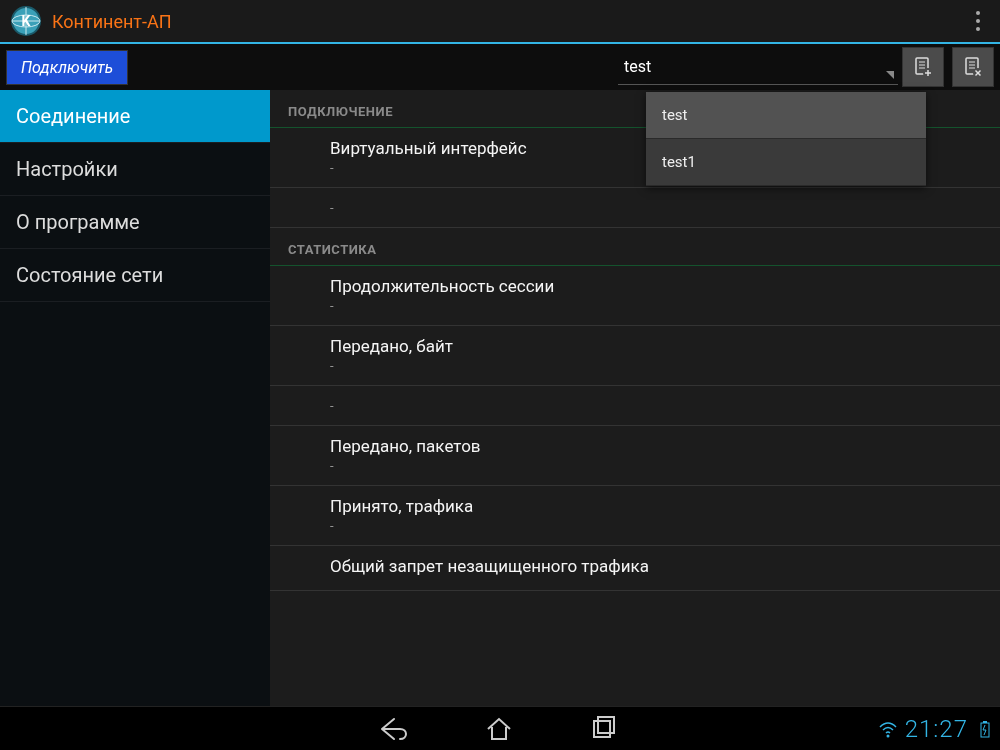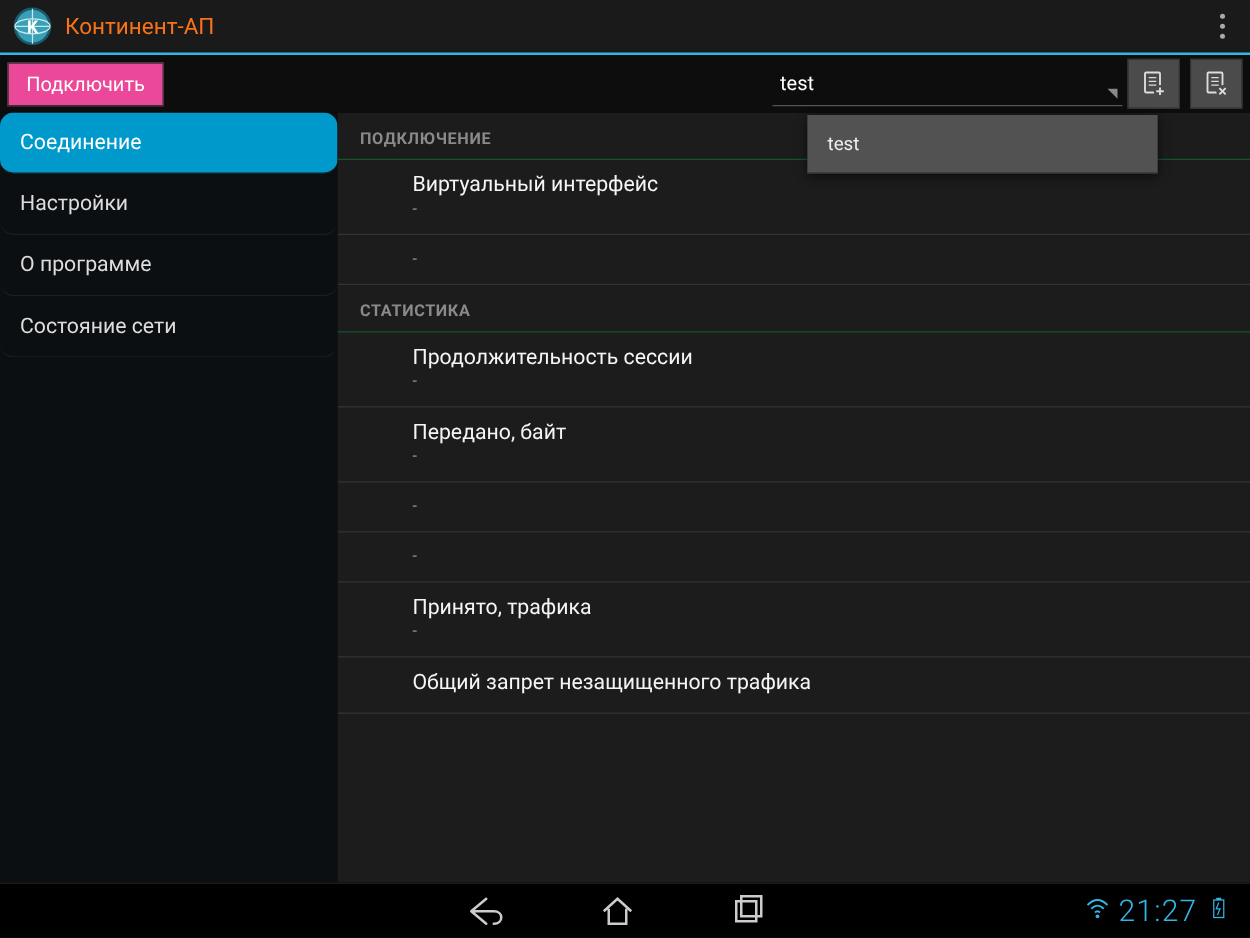--- a/index.html
+++ b/index.html
@@ -7,50 +7,50 @@
 
 
 .appbar { height:44px; background:#1a1a1a; display:flex; align-items:center; padding:0 10px; border-bottom:2px solid #33b5e5; }
 .appbar .logo { width:32px; height:32px; margin-right:10px; }
 .appbar .title { font-size:18px; color:#f97316; flex:1; }
 .appbar .menu-dots { width:24px; display:flex; flex-direction:column; align-items:center; gap:4px; cursor:pointer; padding:8px 4px;}
 .appbar .menu-dots span { width:4px; height:4px; background:#aaa; border-radius:50%; display:block; }
 
 
 .actionrow { height:46px; background:#0d0d0d; display:flex; align-items:center; padding:0 6px; position:relative; }
-.connect-btn { background:#ec4899; border:1px solid #333; color:#fff; padding:7px 14px; font-size:16px; cursor:pointer; }
+.connect-btn { background:#1d4ed8; border:1px solid #333; color:#fff; padding:7px 14px; font-size:16px; cursor:pointer;font-style:italic; }
 .spacer { flex:1; }
 .profile-input { width:280px; height:36px; background:transparent; border:none; border-bottom:1px solid #555; color:#fff; font-size:16px; padding:4px 6px; outline:none; }
 .spinner-arrow { width:0; height:0; border-left:8px solid transparent; border-top:8px solid #888; margin-left:-12px; margin-top:16px; }
 .icon-btn { width:42px; height:40px; background:#4b4b4b; border:1px solid #333; margin-left:8px; display:flex; align-items:center; justify-content:center; cursor:pointer; }
 .icon-btn svg { width:24px; height:24px; }
 
 
 .dropdown { position:absolute; top:92px; left:646px; width:280px; background:#3a3a3a; box-shadow:0 2px 8px rgba(0,0,0,.6); z-index:10; }
 .dropdown-item { padding:14px 16px; font-size:15px; color:#eee; border-bottom:1px solid #2a2a2a; cursor:pointer; }
 .dropdown-item.active { background:#525252; }
 
 
 .body { display:flex; height:calc(100% - 44px - 46px - 44px); }
 .sidebar { width:270px; background:#0b0f12; }
-.sidebar-item { padding:14px 16px; font-size:17px; color:#ddd; border-bottom:1px solid #1b1e22; cursor:pointer;border-radius:11px; }
+.sidebar-item { padding:14px 16px; font-size:20px; color:#ddd; border-bottom:1px solid #1b1e22; cursor:pointer; }
 .sidebar-item.active { background:#0099cc; color:#fff; }
 
 .content { flex:1; background:#1c1c1c; overflow-y:auto; padding:0 0 10px 0; }
 .section-header { color:#8a8a8a; font-size:13px; font-weight:bold; padding:14px 18px 8px; letter-spacing:.5px; border-bottom:1px solid #14532d; }
 .row { padding:10px 18px 12px 60px; border-bottom:1px solid #333; }
 .row .label { font-size:17px; color:#f5f5f5; }
 .row .value { font-size:13px; color:#999; margin-top:2px; }
 
 
 .navbar { position:absolute; bottom:0; left:0; right:0; height:44px; background:#000; display:flex; align-items:center; border-top:1px solid #222; }
 .nav-center { flex:1; display:flex; justify-content:center; gap:70px; align-items:center; margin-left:120px; }
 .nav-btn { width:34px; height:28px; display:flex; align-items:center; justify-content:center; cursor:pointer; }
 .nav-btn svg { stroke:#ccc; fill:none; stroke-width:2; }
-.nav-right { display:flex; align-items:center; gap:8px; padding-right:16px; }
+.nav-right { display:flex; align-items:flex-end; gap:8px; padding-right:6px; }
 .clock { color:#33b5e5; font-size:24px; letter-spacing:1px; font-weight:300; }
 .wifi svg, .batt svg { width:18px; height:18px; }
 </style>
 </head>
 <body>
 
 <div class="appbar">
   <span class="logo">
     <svg viewBox="0 0 32 32">
         <circle cx="16" cy="16" r="14" fill="#3aa0b8" stroke="#1a5a6a" stroke-width="2"></circle>
@@ -91,20 +91,21 @@
         <line x1="8" y1="13" x2="14" y2="13" stroke="#ddd"></line>
         <circle cx="17" cy="18" r="5" fill="#4b4b4b"></circle>
         <line x1="14.5" y1="15.5" x2="19.5" y2="20.5" stroke="#ddd" stroke-width="1.5"></line>
         <line x1="19.5" y1="15.5" x2="14.5" y2="20.5" stroke="#ddd" stroke-width="1.5"></line>
       </svg>
   </div>
 </div>
 
 <div class="dropdown">
   <div class="dropdown-item active">test</div>
+  <div class="dropdown-item">test1</div>
 </div>
 
 <div class="body">
   <div class="sidebar">
     <div class="sidebar-item active">Соединение</div>
     <div class="sidebar-item">Настройки</div>
     <div class="sidebar-item">О программе</div>
     <div class="sidebar-item">Состояние сети</div>
   </div>
 
@@ -124,20 +125,21 @@
       <div class="value">-</div>
     </div>
     <div class="row">
       <div class="label">Передано, байт</div>
       <div class="value">-</div>
     </div>
     <div class="row">
       <div class="value">-</div>
     </div>
     <div class="row">
+      <div class="label">Передано, пакетов</div>
       <div class="value">-</div>
     </div>
     <div class="row">
       <div class="label">Принято, трафика</div>
       <div class="value">-</div>
     </div>
     <div class="row">
       <div class="label">Общий запрет незащищенного трафика</div>
       <div class="value"></div>
     </div>

